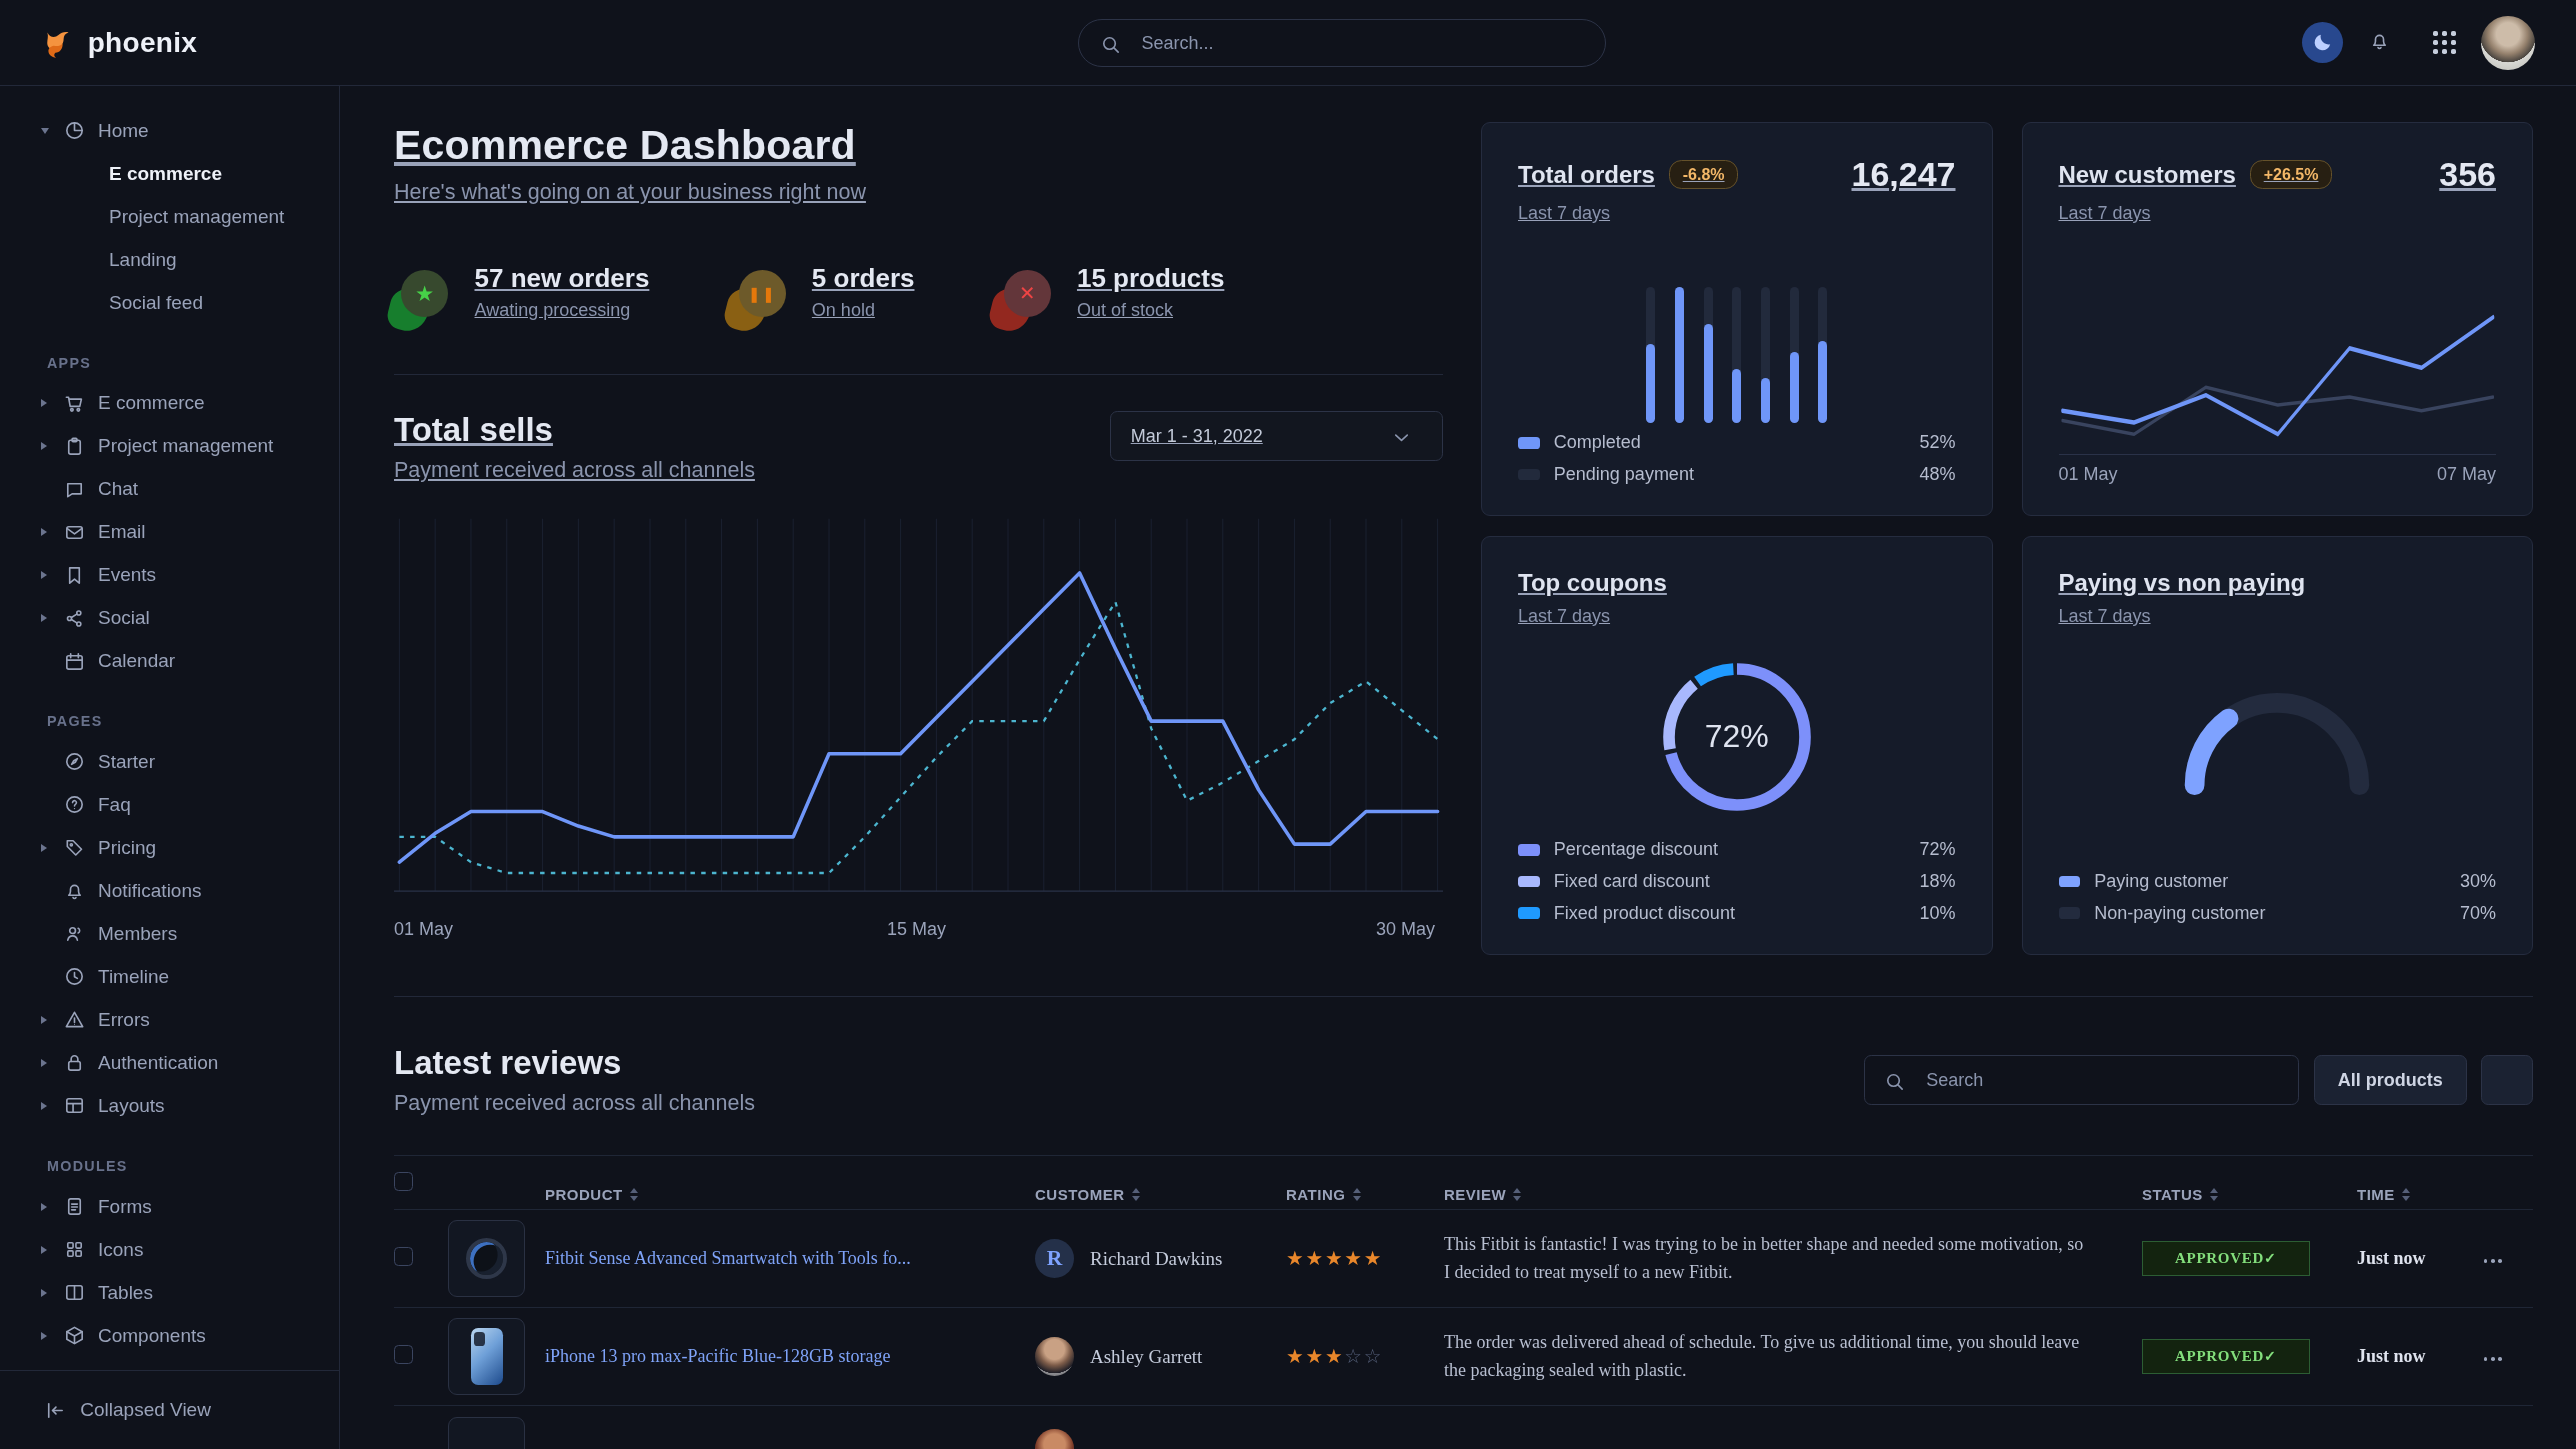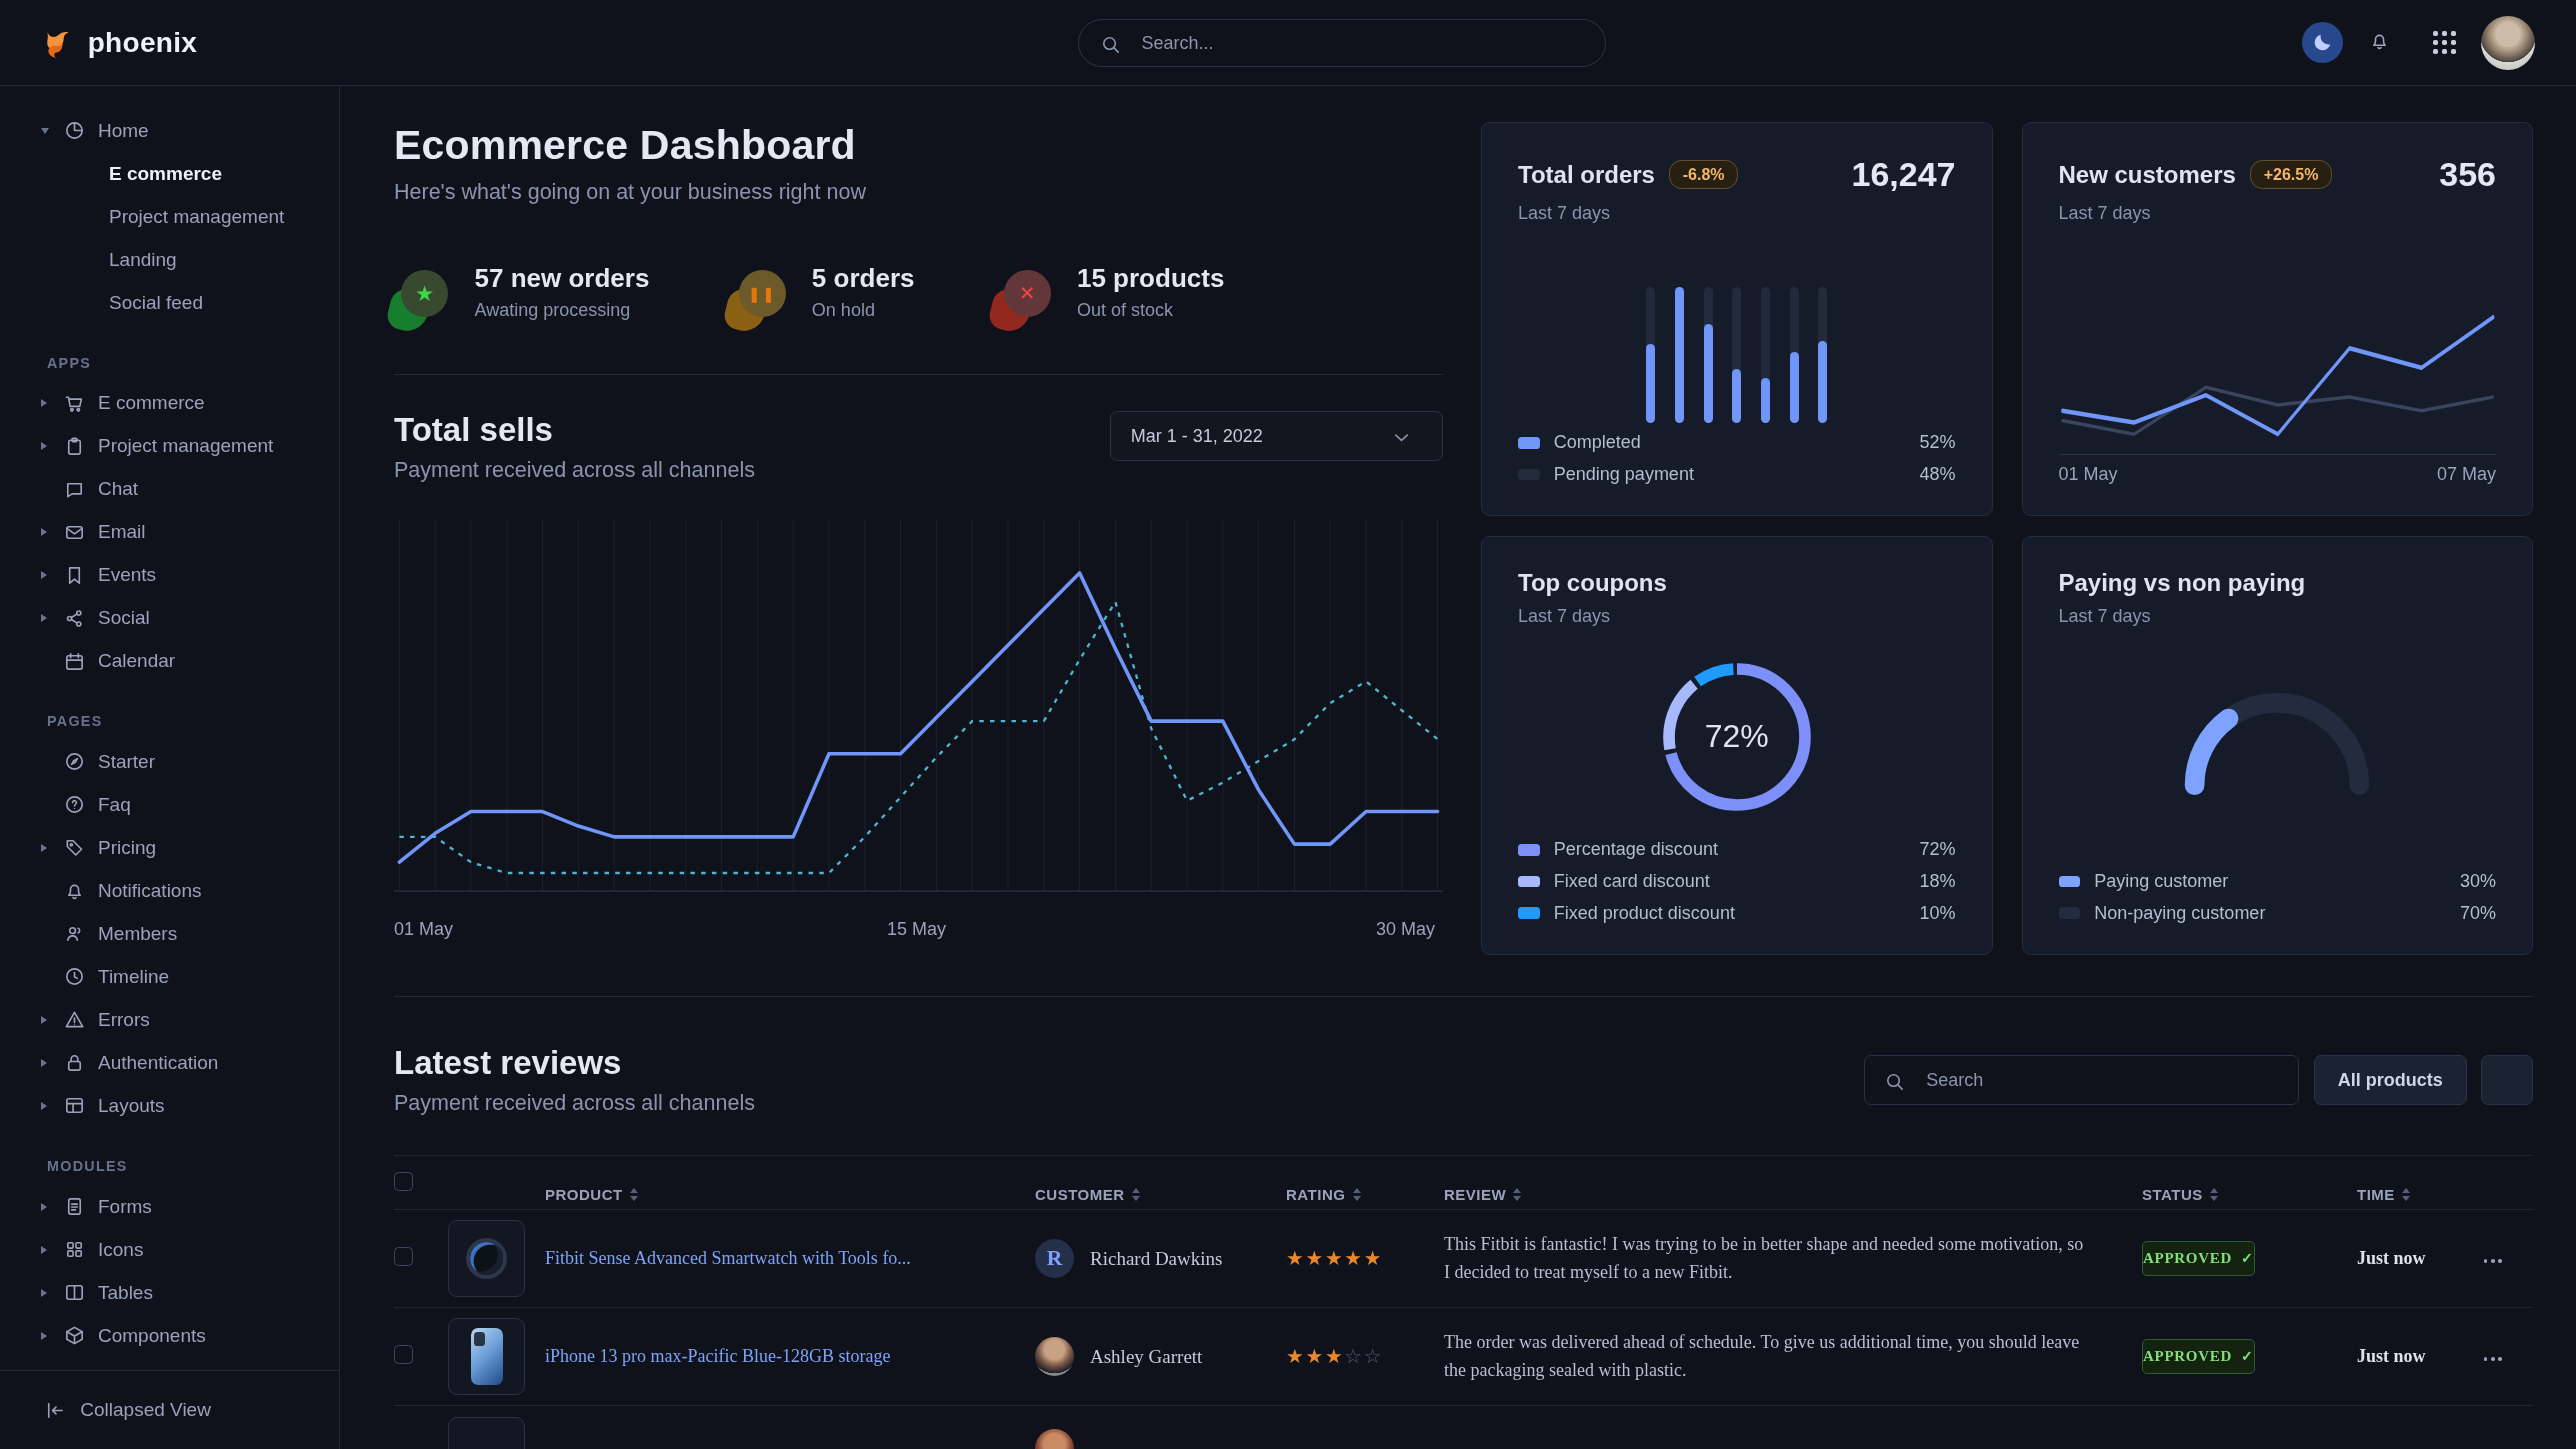--- a/index.html
+++ b/index.html
@@ -43,21 +43,21 @@
   .icn{width:23px;height:23px;margin-right:12.5px;color:#9aa3ba;flex:0 0 auto;}
   .icn svg{width:23px;height:23px;display:block;}
   .s-sub{height:43px;display:flex;align-items:center;padding-left:109px;font-size:19px;color:#9aa3ba;cursor:pointer;}
   .s-sub.active{color:#eef1f8;font-weight:700;}
   .s-head{padding-left:47px;margin-top:19.7px;height:38px;display:flex;align-items:center;font-size:14.3px;
     font-weight:700;letter-spacing:1.3px;color:#68718b;}
   .s-foot{position:absolute;bottom:0;left:0;width:100%;height:79px;border-top:0.9px solid var(--line);
     display:flex;align-items:center;padding-left:43px;gap:14.3px;color:#9aa3ba;font-size:19px;cursor:pointer;}
   .s-foot .icn{margin:0;}
   
-  .top-section{display:flex;gap:38px;height:875px;border-bottom:0.9px solid var(--line);}
+  .top-section{display:flex;gap:38px;height:875px;border-bottom:0.9px solid var(--line);text-decoration:underline;}
   .col-left{width:1049px;flex:0 0 auto;}
   .col-right{flex:1;display:grid;grid-template-columns:1fr 1fr;gap:19.7px 29px;align-content:start;}
   h1{font-size:41px;font-weight:700;color:var(--t1);letter-spacing:0.2px;}
   .h-sub{margin-top:10.7px;font-size:21.5px;color:#8a94ad;}
   .stats{display:flex;gap:82px;margin-top:55px;}
   .stat{display:flex;align-items:center;gap:21.5px;}
   .stat-ic{position:relative;width:59px;height:59px;flex:0 0 auto;}
   .stat-ic .blob{position:absolute;left:-5.4px;top:19.7px;width:39px;height:41px;border-radius:46% 54% 60% 40%;transform:rotate(14deg);}
   .stat-ic .ring{position:absolute;left:7.2px;top:0;width:47px;height:47px;border-radius:50%;display:flex;
     align-items:center;justify-content:center;font-size:21.5px;font-weight:700;}
@@ -131,22 +131,22 @@
   .avatar{width:39px;height:39px;border-radius:50%;flex:0 0 auto;}
   .av-letter{background:#243049;display:flex;align-items:center;justify-content:center;}
   .av-letter b{color:#7ea2ff;font-size:21.5px;}
   .av-photo{background:radial-gradient(circle at 50% 32%, #c9a184 0 30%, #7d5c49 48%, #1d1d26 72%, #8c8c90 73%, #5a5a60 100%);}
   .av-red{background:radial-gradient(circle at 50% 40%, #c98a64 0 35%, #7d3c29 60%, #2d1d26 100%);}
   .c-cust{display:flex;align-items:center;gap:16px;}
   .cname{font-size:19px;color:#c4cbdb;}
   .stars .st{font-size:19.7px;letter-spacing:1.8px;}
   .st.f{color:#e9872b;} .st.e{color:#545f79;}
   .rtext{font-size:18px;line-height:1.55;color:#b8bfd1;padding-right:54px;}
-  .badge-ok{display:inline-flex;align-items:center;gap:9px;font-size:15px;font-weight:700;letter-spacing:0.7px;
-    color:#83de7c;border:0.9px solid #2c5d33;background:#13230f;border-radius:5px;padding:8px 0;}
+  .badge-ok{display:inline-flex;align-items:center;font-size:15px;font-weight:700;letter-spacing:0.7px;
+    color:#83de7c;border:0.9px solid #2c5d33;background:#13230f;border-radius:0;padding:8px 32px;}
   .badge-ok .chk{font-size:14.3px;}
   .time{font-size:18px;font-weight:700;color:#dfe3ee;}
   .trow.partial{height:36px;border-bottom:none;align-items:start;padding-top:10.7px;}
   .trow.partial .thumb{height:72px;}
   .trow.partial .avatar{margin-top:12.5px;}
 </style>
 </head>
 <body>
 
 <header class="navbar">

